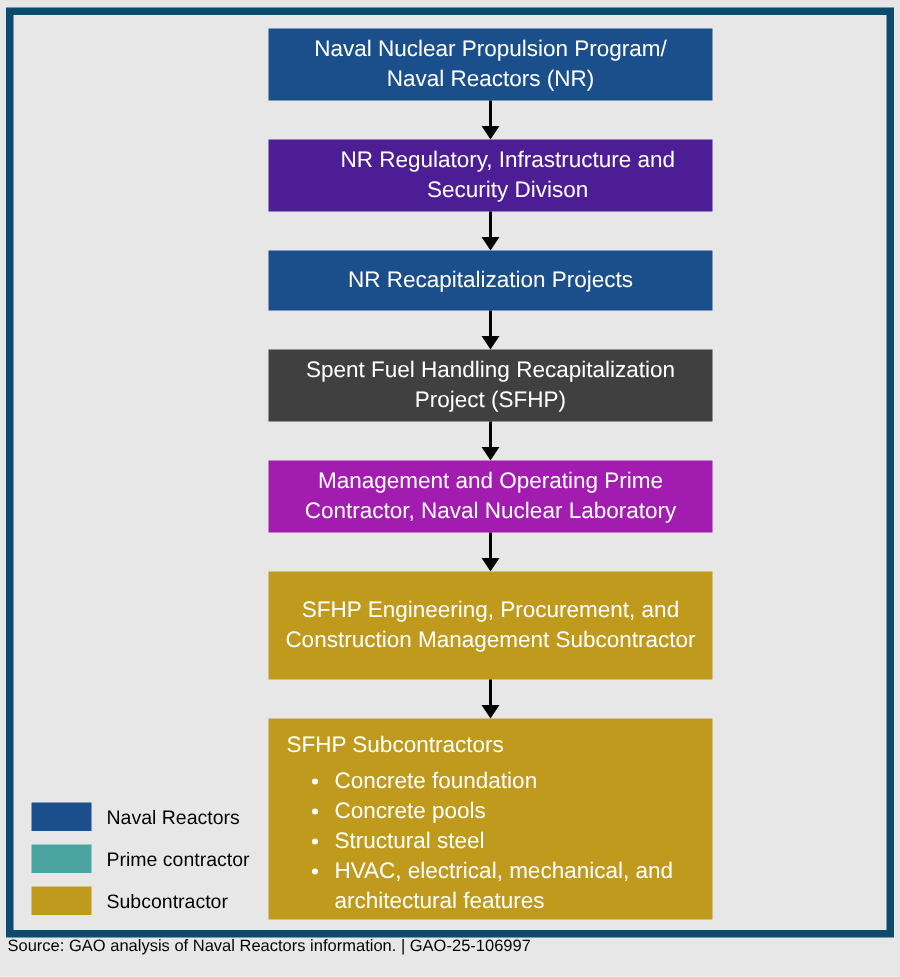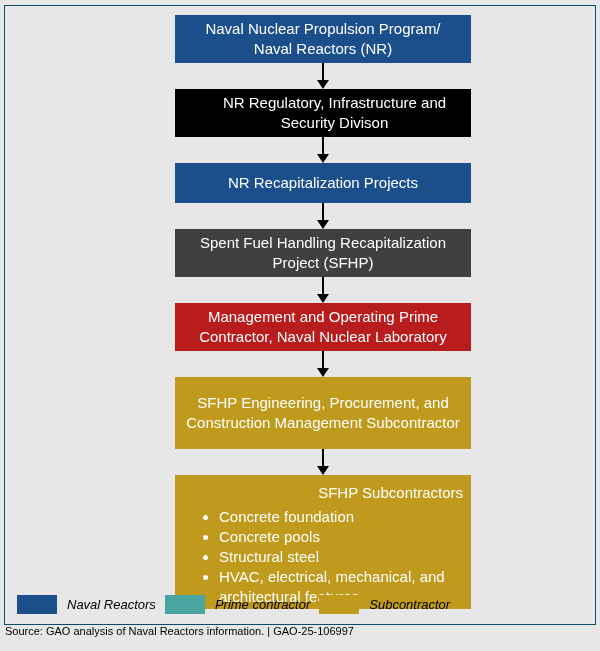--- a/index.html
+++ b/index.html
@@ -9,21 +9,21 @@
   }
   .canvas{
     position:relative;
     width:600px;height:651px;
     background:#e7e7e8;
     overflow:hidden;
   }
   .frame{
     position:absolute;
     left:4px;top:5px;right:4px;bottom:26px;
-    border:1px solid #0c4a6e;
+    border:5px solid #0c4a6e;
     background:#e7e7e8;
   }
   .flow{
     position:absolute;
     left:170px;top:9px;
     width:296px;
     display:flex;flex-direction:column;align-items:stretch;
   }
   .box{
     color:#ffffff;
@@ -32,21 +32,21 @@
     text-align:center;
     padding:2px 10px;
     box-sizing:border-box;
   }
   .h48{height:48px;}
   .h40{height:40px;}
   .h62{height:72px;}
   .box7{
     height:134px;
     flex-direction:column;
-    align-items:flex-end;justify-content:flex-start;
+    align-items:flex-start;justify-content:flex-start;
     text-align:left;
     padding:8px 8px 6px 12px;
   }
   .box7-title{margin:0;}
   .bullets{
     margin:4px;
     padding-left:28px;
     list-style-type:disc;
   }
   .bullets li{margin:0;padding:0;}
@@ -57,21 +57,21 @@
   .arrow .stem{width:2px;flex:1 1 auto;background:#000;}
   .arrow .head{
     width:0;height:0;
     border-left:6px solid transparent;
     border-right:6px solid transparent;
     border-top:9px solid #000;
   }
   .legend{
     position:absolute;
     left:12px;bottom:10px;
-    display:flex;flex-direction:row;gap:9px;font-style:italic;
+    display:flex;flex-direction:column;gap:9px;
   }
   .legend-row{display:flex;align-items:center;gap:10px;}
   .swatch{width:40px;height:19px;}
   .legend-label{font-size:13px;color:#000;}
   .source{
     position:absolute;
     left:5px;bottom:14px;
     font-size:11px;color:#000;
   }
 </style>
@@ -83,42 +83,42 @@
 
     <div class="flow">
 
       <div class="box h48" style="background-color: rgb(26, 79, 140);">Naval Nuclear Propulsion Program/ Naval Reactors (NR)</div>
 
       <div class="arrow">
         <div class="stem"></div>
         <div class="head"></div>
       </div>
 
-      <div class="box h48" style="background-color: #000000; padding-left: 33px;">NR Regulatory, Infrastructure and Security Divison</div>
+      <div class="box h48" style="background-color: #4c1d95; padding-left: 33px;">NR Regulatory, Infrastructure and Security Divison</div>
 
       <div class="arrow">
         <div class="stem"></div>
         <div class="head"></div>
       </div>
 
       <div class="box h40" style="background-color: rgb(26, 79, 140);">NR Recapitalization Projects</div>
 
       <div class="arrow">
         <div class="stem"></div>
         <div class="head"></div>
       </div>
 
       <div class="box h48" style="background-color: #404040;">Spent Fuel Handling Recapitalization Project (SFHP)</div>
 
       <div class="arrow">
         <div class="stem"></div>
         <div class="head"></div>
       </div>
 
-      <div class="box h48" style="background-color: #b91c1c;">Management and Operating Prime Contractor, Naval Nuclear Laboratory</div>
+      <div class="box h48" style="background-color: #a21caf;">Management and Operating Prime Contractor, Naval Nuclear Laboratory</div>
 
       <div class="arrow">
         <div class="stem"></div>
         <div class="head"></div>
       </div>
 
       <div class="box h62" style="background-color: rgb(191, 154, 28);">SFHP Engineering, Procurement, and Construction Management Subcontractor</div>
 
       <div class="arrow">
         <div class="stem"></div>

